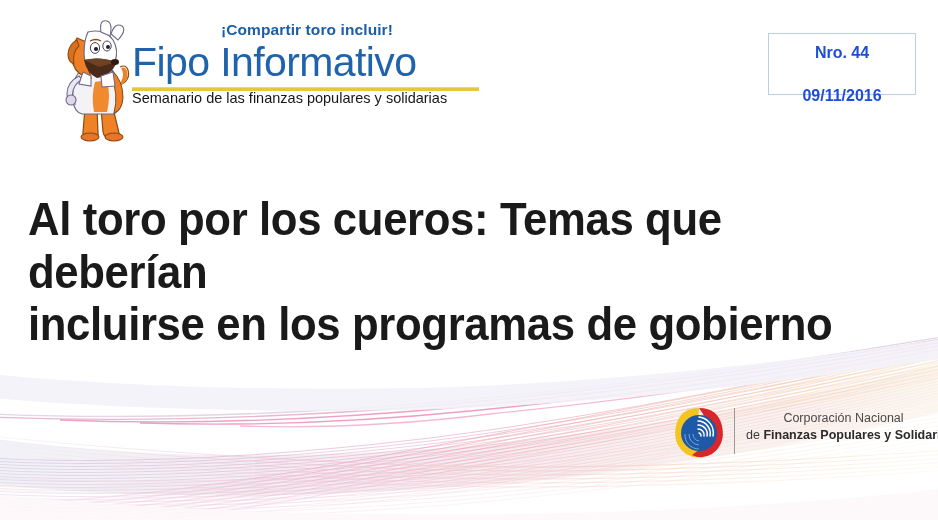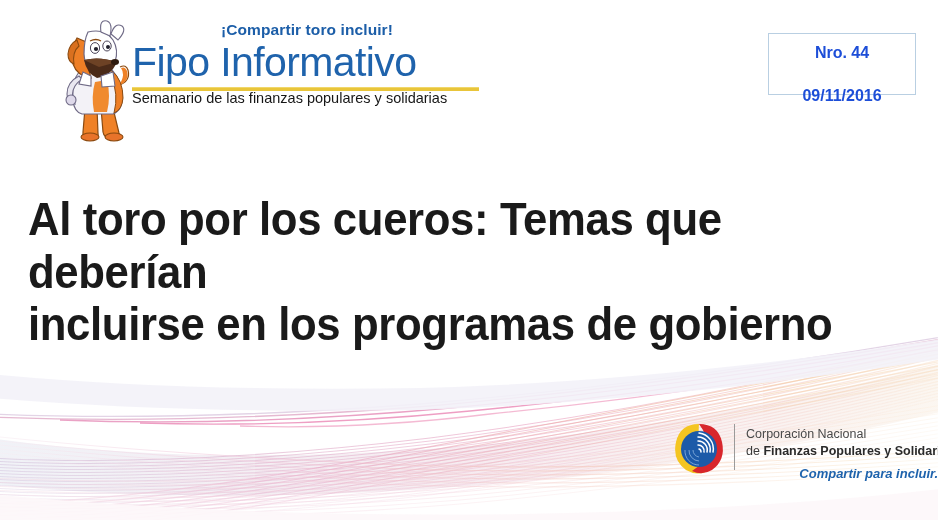--- a/index.html
+++ b/index.html
@@ -57,21 +57,21 @@
     font-family:"Liberation Sans Narrow","Liberation Sans","DejaVu Sans Condensed",sans-serif;
     transform:scaleX(0.93);transform-origin:left top;
     white-space:pre-line;
   }
 
   
   .waves{position:absolute;left:0;top:318px;width:938px;height:202px;}
 
   
   .corp{
-    position:absolute;left:672px;top:420px;width:266px;height:80px;
+    position:absolute;left:672px;top:404px;width:266px;height:80px;text-align:center;
   }
   .corp-emblem{position:absolute;left:0;top:2px;width:54px;height:54px;}
   .corp-divider{
     position:absolute;left:62px;top:4px;width:1px;height:46px;background:#9a9a9a;
   }
   .corp-text{position:absolute;left:74px;top:6px;width:195px;}
   .corp-l1{font-size:12.5px;color:#4a4a4a;line-height:1.35;white-space:nowrap;}
   .corp-l2{font-size:12.5px;color:#3a3a3a;line-height:1.35;white-space:nowrap;}
   .corp-l2 b{font-weight:bold;color:#2b2b2b;}
   .corp-tag{
@@ -284,16 +284,15 @@
       </svg>
     </div>
 
     <div class="corp-divider"></div>
 
     <div class="corp-text">
       <div class="corp-l1">Corporación Nacional</div>
       <div class="corp-l2"><span>de </span><b>Finanzas Populares y Solidarias</b></div>
     </div>
 
-    <div class="corp-tag">Compartir para incluir.</div>
   </div>
 
 </div>
 
 </body></html>

